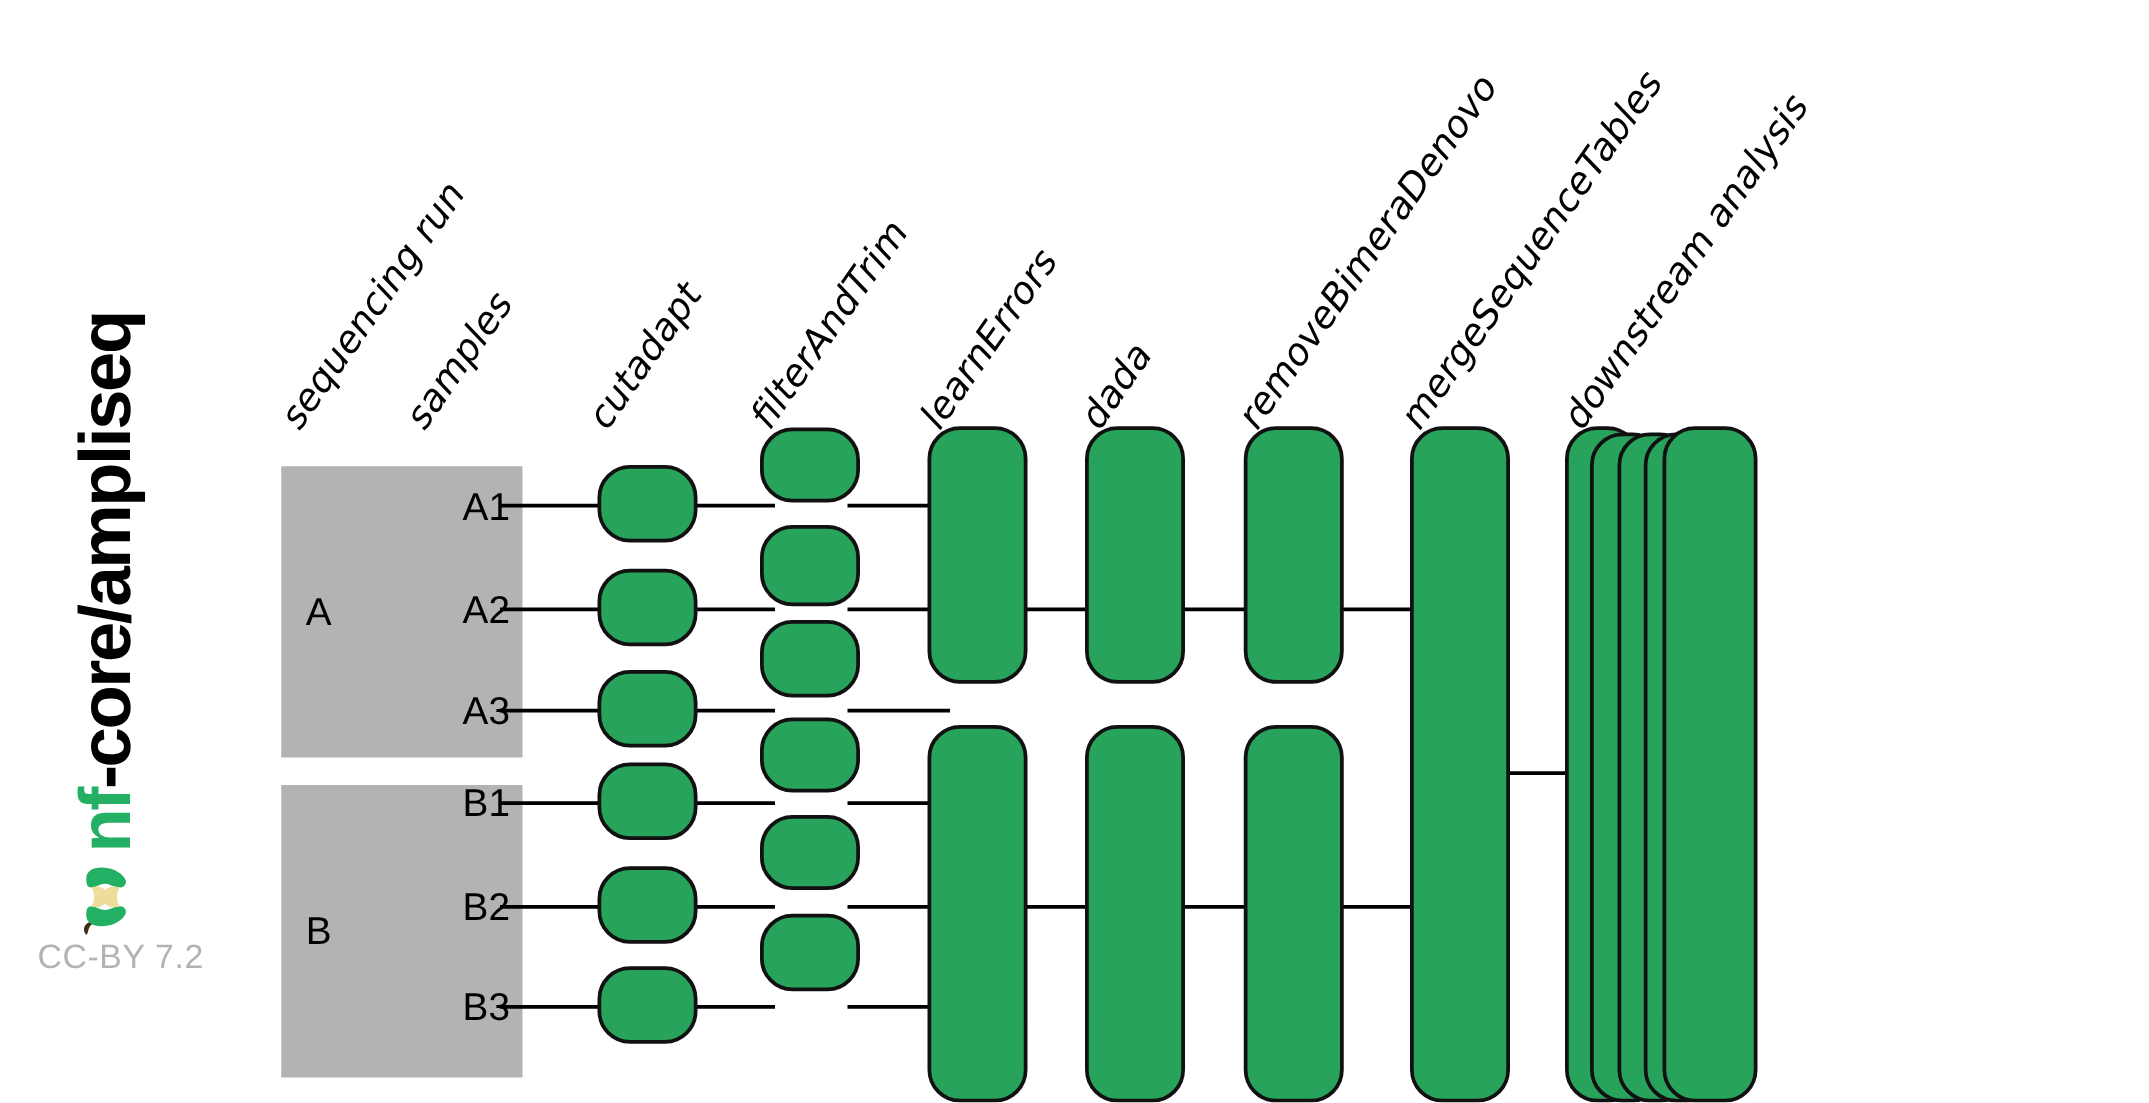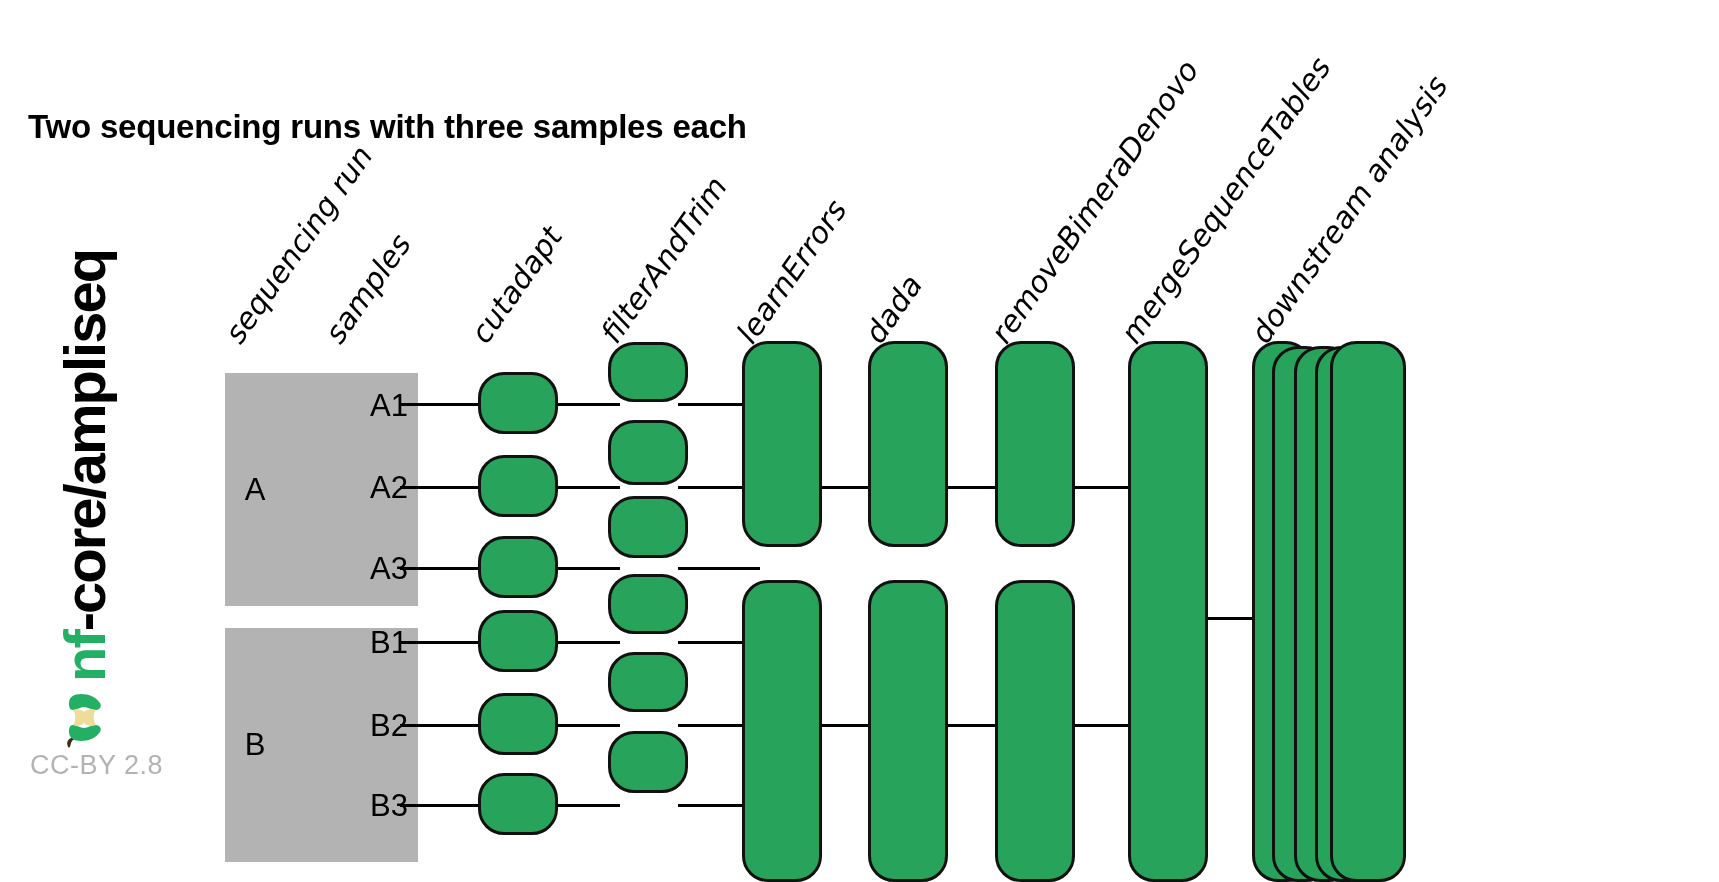--- a/index.html
+++ b/index.html
@@ -46,24 +46,23 @@
   .colhdr{position:absolute;font-size:30px;color:#000;white-space:nowrap;
           font-style:italic;font-family:"DejaVu Sans",sans-serif;
           transform-origin:0% 50%;transform:rotate(-55deg);}
 </style>
 </head>
 <body>
 
 <div id="stage">
 
   <div id="title">
-    <span class="l2">Two sequencing runs with three samples each</span>
   </div>
 
-  <div id="ccby">CC-BY 2.8</div>
+  <div id="ccby">CC-BY 7.2</div>
 
   <div id="logo">
     <div class="mark">
       <svg width="64" height="44" viewBox="0 0 64 44" xmlns="http://www.w3.org/2000/svg">
         <path d="M2 6 C7 2, 12 5, 13 11 C13.5 15, 12 18, 10 19 C12.5 16, 12 11, 9 9 C6.5 7.3, 4 8, 2 6 Z" fill="#3f2a16"></path>
         <path d="M18 6 C12 6, 9 11, 9 18 C9 26, 12 33, 18 37 C21 39, 25 37, 25 33
                  C25 28, 22 25, 22 21 C22 17, 25 14, 25 10 C25 6.5, 21.5 6, 18 6 Z" fill="#24B064"></path>
         <path d="M47 6 C53 6, 56 11, 56 18 C56 26, 53 33, 47 37 C44 39, 40 37, 40 33
                  C40 28, 43 25, 43 21 C43 17, 40 14, 40 10 C40 6.5, 43.5 6, 47 6 Z" fill="#24B064"></path>
         <path d="M25 10 C28 13, 37 13, 40 10 C41.5 14, 41 18, 38 21 C41 24, 41.5 29, 40 33

